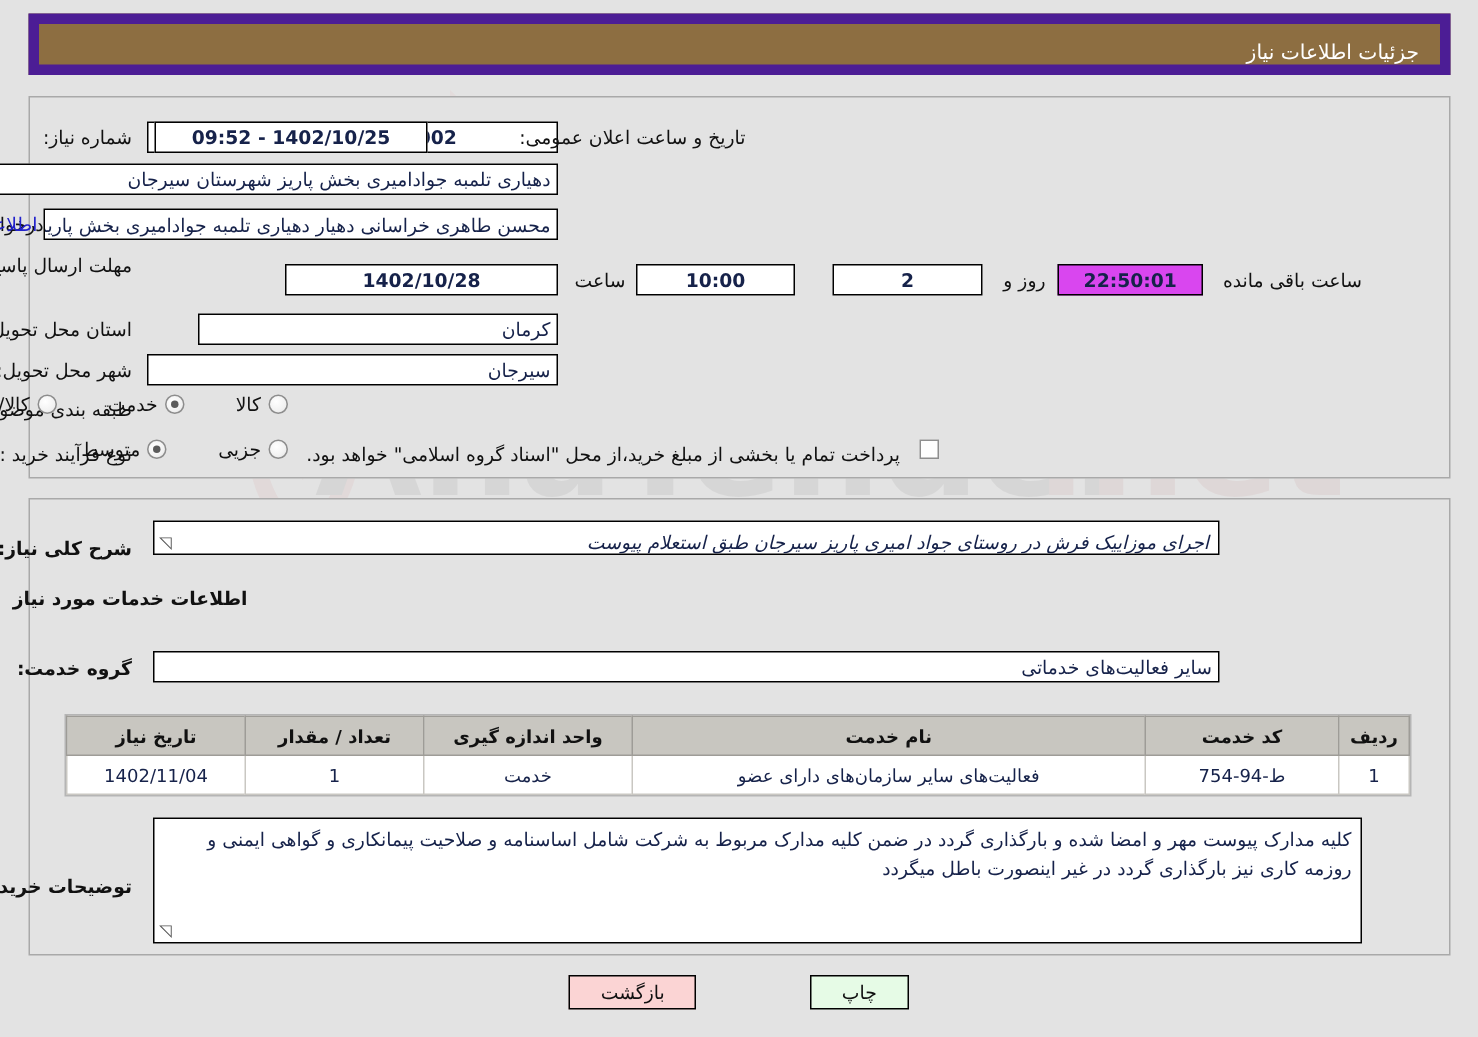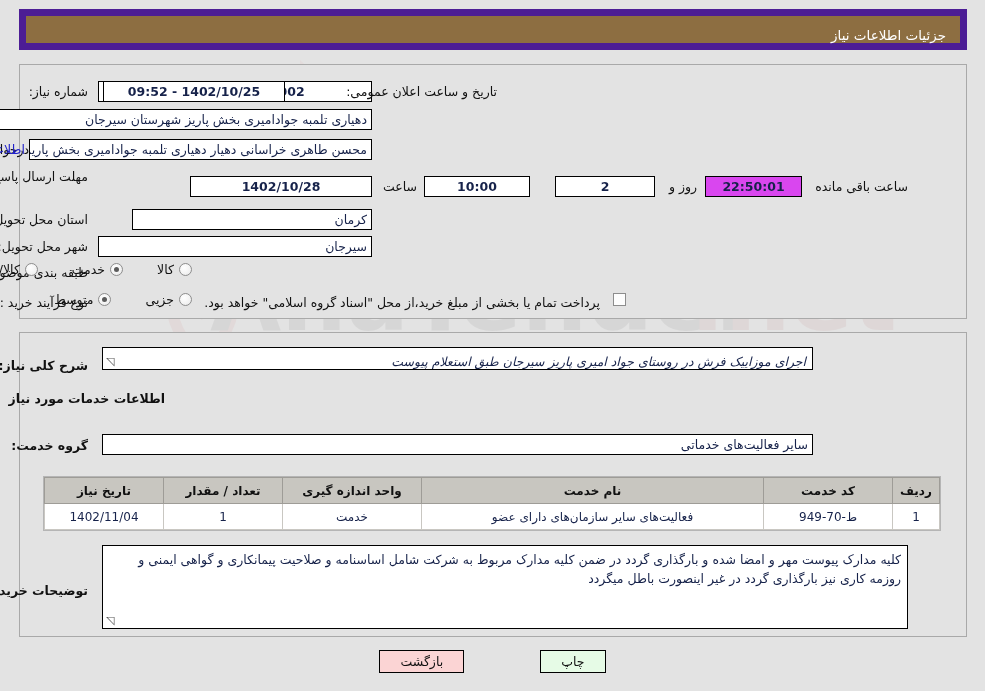--- a/index.html
+++ b/index.html
@@ -297,21 +297,21 @@
           <th style="width: 120px;">کد خدمت</th>
           <th>نام خدمت</th>
           <th style="width: 130px;">واحد اندازه گیری</th>
           <th style="width: 110px;">تعداد / مقدار</th>
           <th style="width: 110px;">تاریخ نیاز</th>
         </tr>
     </thead>
     <tbody id="tbl-body">
         <tr>
           <td>1</td>
-          <td>ط-70-949</td>
+          <td>ط-94-754</td>
           <td>فعالیت‌های سایر سازمان‌های دارای عضو</td>
           <td>خدمت</td>
           <td>1</td>
           <td>1402/11/04</td>
         </tr>
       </tbody>
   </table>
 
   <div class="lbl bold" style="right:897px; top:583px;">توضیحات خریدار:</div>
   <div class="ta" style="right:77px; top:545px; width:806px; height:84px;">

